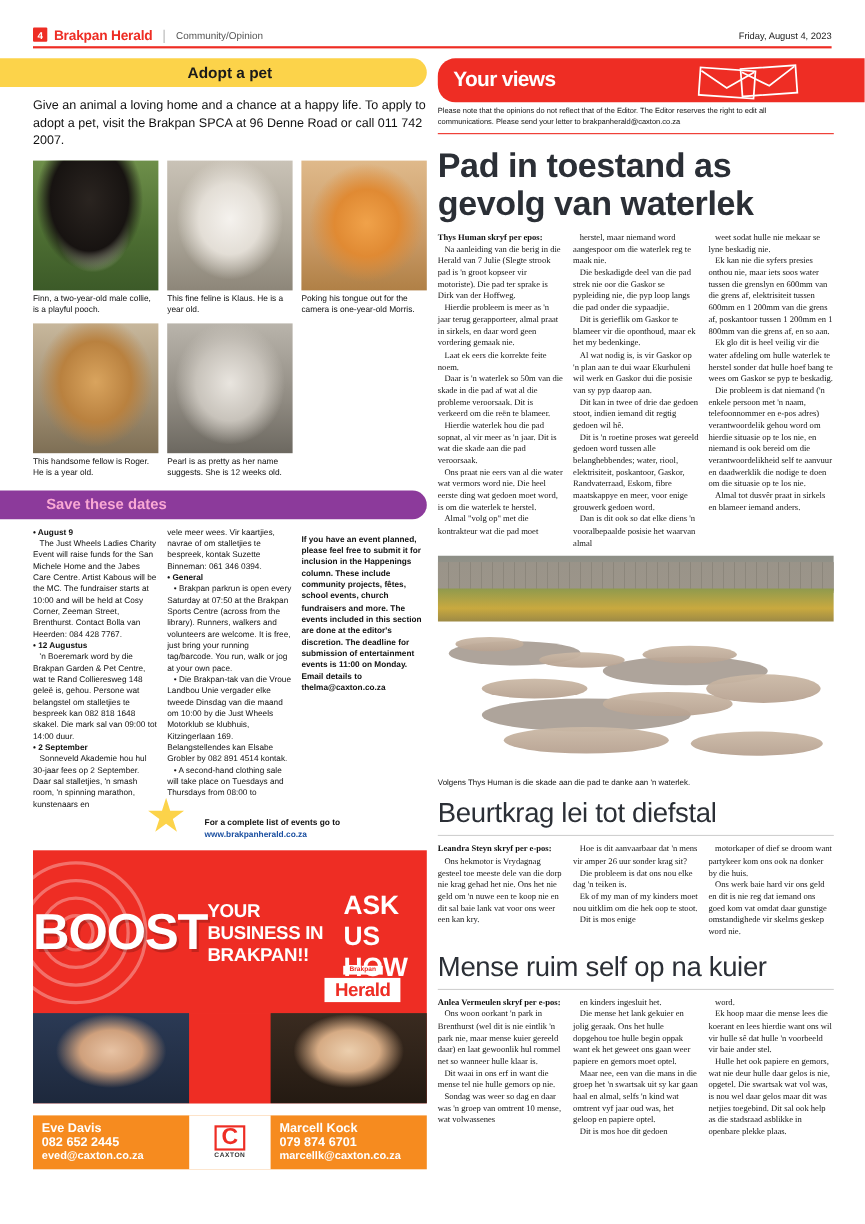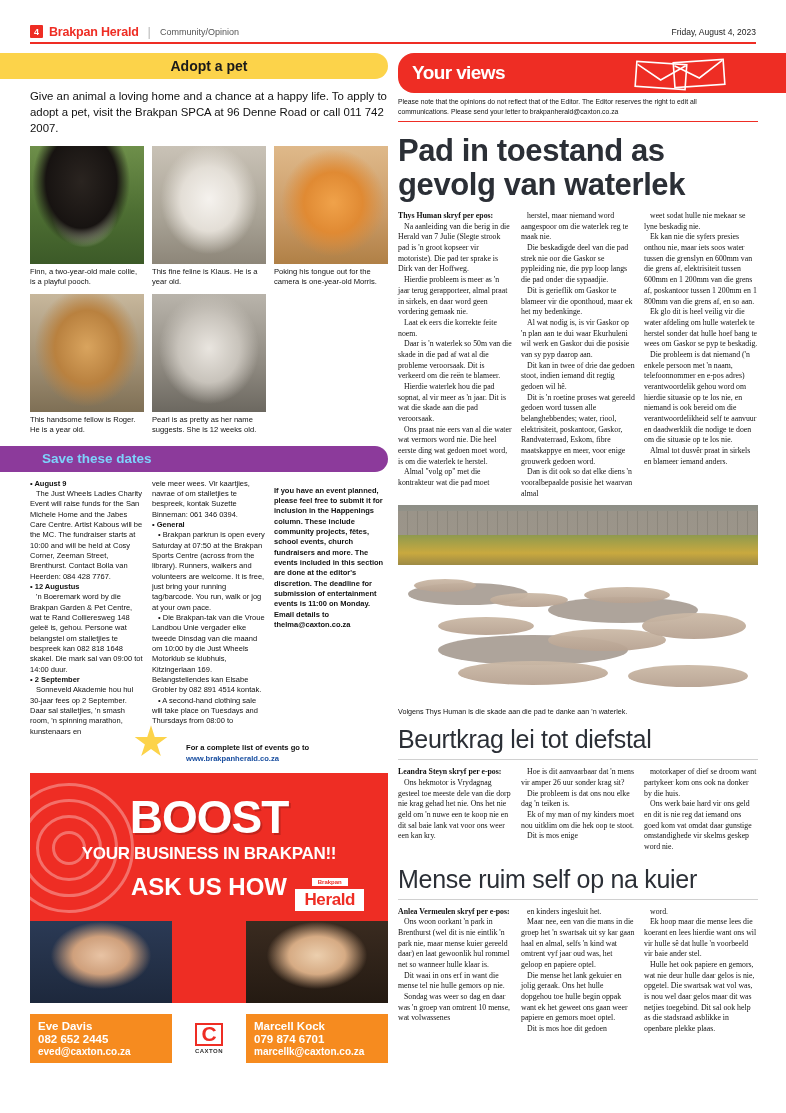--- a/index.html
+++ b/index.html
@@ -69,21 +69,21 @@
       radial-gradient(ellipse at 50% 50%, #3d3a36 0%, #2a2724 40%, transparent 64%),
       linear-gradient(#6b655c, #4a443c 60%, #332e28); }
   .p-cat5 { background:
       radial-gradient(ellipse at 50% 46%, #e9e5df 0%, #c8c3bb 38%, transparent 62%),
       linear-gradient(#b9b4ab, #8f8a81 60%, #6c6860); }
 
   
   .purple-bar {
     background:#8c3a9b; border-radius:0 16px 16px 0; height:26px;
     display:flex; align-items:center;
-    font-weight:bold; font-size:13.5px; color:#7dd3fc;
+    font-weight:bold; font-size:13.5px; color:#f9a8d4;
     margin-left:-30px; padding-left:42px; width:388px; margin-top:10px;
   }
   .dates-cols { display:flex; gap:8px; margin-top:7px; position:relative; }
   .dcol { width:114px; font-size:7.5px; line-height:1.38; color:#111; }
   .dcol p { margin:0; }
   .dcol .b { font-weight:bold; }
   .dcol .ind { text-indent:6px; }
   .dcol .bold-block { font-weight:bold; }
 
   
@@ -92,21 +92,21 @@
     width:34px; height:34px; background:#fcd34a;
     clip-path: polygon(50% 0%, 61% 35%, 98% 35%, 68% 57%, 79% 91%, 50% 70%, 21% 91%, 32% 57%, 2% 35%, 39% 35%);
   }
   .cta-line { font-size:7.6px; line-height:1.38; font-weight:bold; color:#111; }
   .cta-link { color:#1a4fa0; }
 
   
   .ad { margin-top:9px; width:358px; }
   .ad-main {
     position:relative; height:148px; background:#ee2d24; overflow:hidden;
-    display:flex; flex-direction:column; align-items:center; justify-content:center;
+    display:flex; align-items:center; justify-content:center;
   }
   .ad-rings { position:absolute; left:-46px; top:-10px; width:170px; height:170px; }
   .ad-rings div { position:absolute; border:3px solid rgba(255,255,255,.32); border-radius:50%; }
   .ad-boost { color:#fff; font-weight:bold; font-size:46px; letter-spacing:-1px; line-height:1;
               text-shadow:2px 2px 0 rgba(0,0,0,.18); z-index:2; }
   .ad-sub { color:#fff; font-weight:bold; font-size:17px; margin-top:4px; z-index:2; letter-spacing:-0.3px;}
   .ad-ask { color:#fff; font-weight:bold; font-size:24px; margin-top:9px; z-index:2; }
   .ad-logo { position:absolute; right:24px; bottom:10px; z-index:3; text-align:center; }
   .ad-logo-sm { background:#fff; color:#ee2d24; font-size:6px; font-weight:bold; padding:1px 6px; display:inline-block;}
   .ad-logo-big { background:#fff; color:#ee2d24; font-size:17px; font-weight:bold; padding:1px 9px; display:block; margin-top:1px; letter-spacing:-0.4px;}
@@ -374,22 +374,22 @@
 
       <div class="art-cols" style="margin-top:7px">
         <div class="acol">
           <p class="lead">Anlea Vermeulen skryf per e-pos:</p>
           <p>Ons woon oorkant 'n park in Brenthurst (wel dit is nie eintlik 'n park nie, maar mense kuier gereeld daar) en laat gewoonlik hul rommel net so wanneer hulle klaar is.</p>
           <p>Dit waai in ons erf in want die mense tel nie hulle gemors op nie.</p>
           <p>Sondag was weer so dag en daar was 'n groep van omtrent 10 mense, wat volwassenes</p>
         </div>
         <div class="acol">
           <p>en kinders ingesluit het.</p>
+          <p>Die mense het lank gekuier en jolig geraak. Ons het hulle dopgehou toe hulle begin oppak want ek het geweet ons gaan weer papiere en gemors moet optel.</p>
           <p>Maar nee, een van die mans in die groep het 'n swartsak uit sy kar gaan haal en almal, selfs 'n kind wat omtrent vyf jaar oud was, het geloop en papiere optel.</p>
-          <p>Die mense het lank gekuier en jolig geraak. Ons het hulle dopgehou toe hulle begin oppak want ek het geweet ons gaan weer papiere en gemors moet optel.</p>
           <p>Dit is mos hoe dit gedoen</p>
         </div>
         <div class="acol">
           <p>word.</p>
           <p>Ek hoop maar die mense lees die koerant en lees hierdie want ons wil vir hulle sê dat hulle 'n voorbeeld vir baie ander stel.</p>
           <p>Hulle het ook papiere en gemors, wat nie deur hulle daar gelos is nie, opgetel. Die swartsak wat vol was, is nou wel daar gelos maar dit was netjies toegebind. Dit sal ook help as die stadsraad asblikke in openbare plekke plaas.</p>
         </div>
       </div>
 
     </div>

